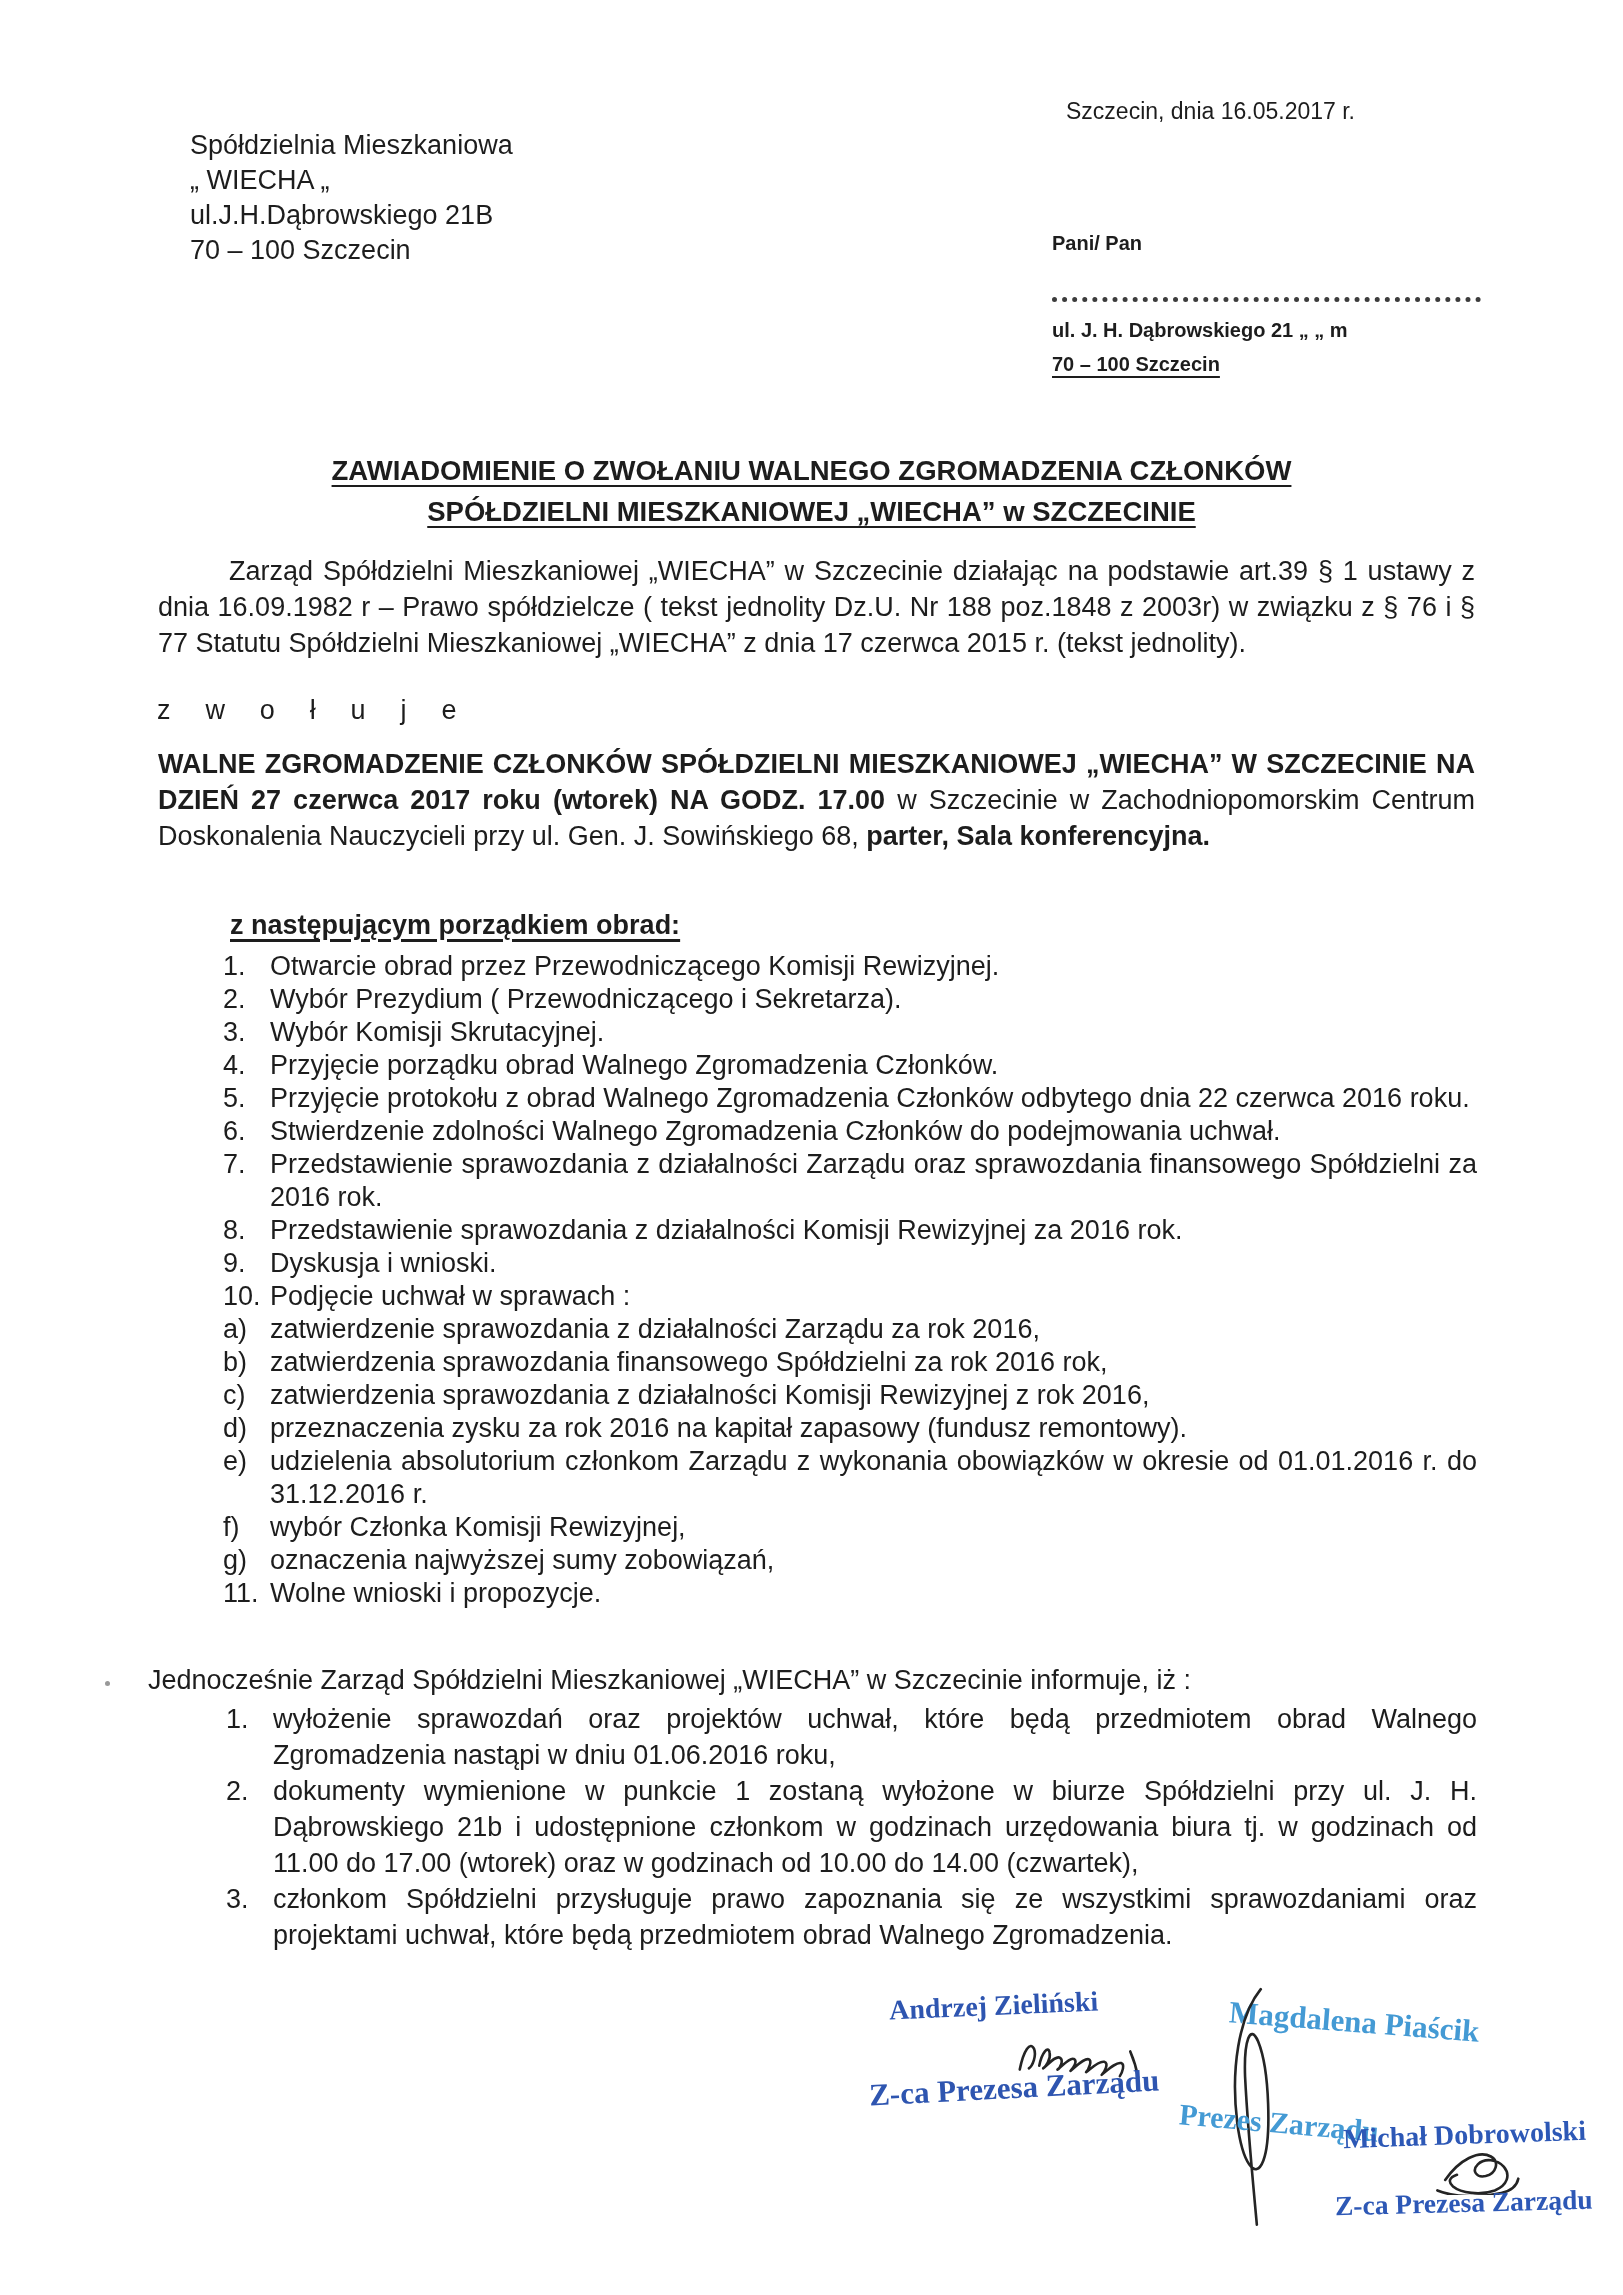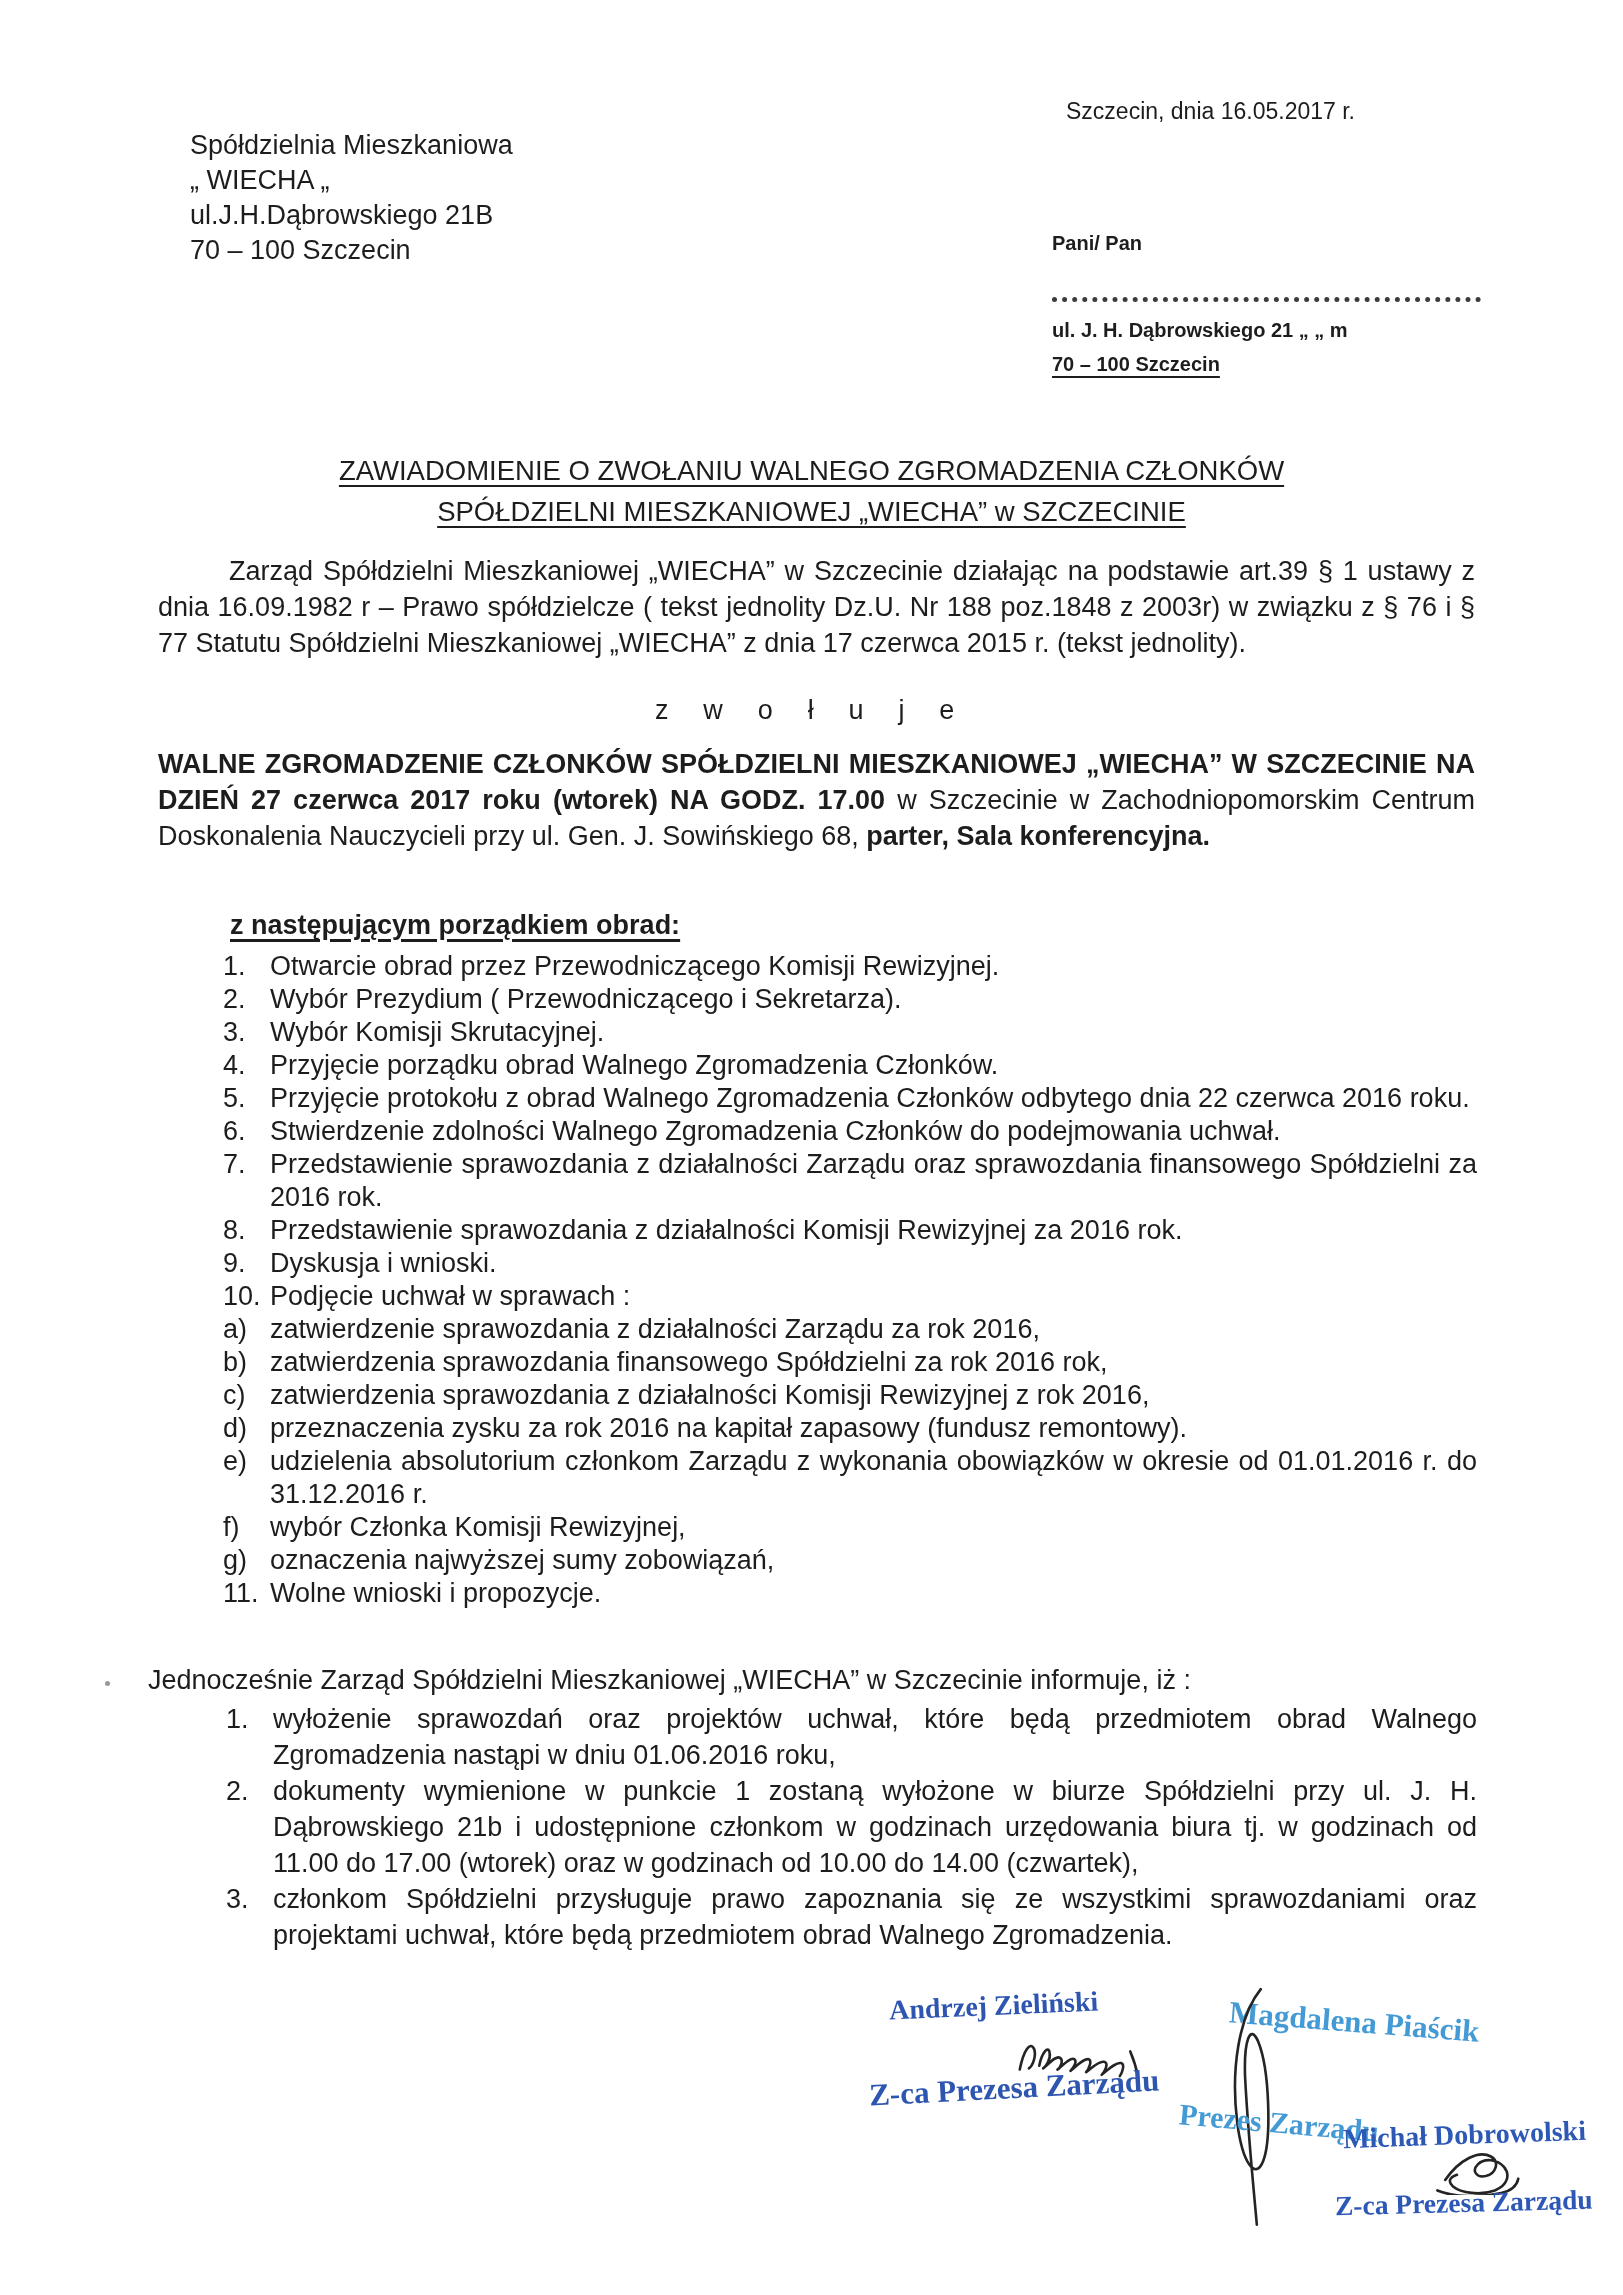--- a/index.html
+++ b/index.html
@@ -10,26 +10,26 @@
   
   .sender{position:absolute;left:190px;top:96px;width:471px;text-align:left;
           font-size:27px;line-height:35px;margin-top:32px;}
   .dateline{position:absolute;left:1066px;top:98px;font-size:23px;}
   .recipient{position:absolute;left:1044px;top:232px;width:432px;font-size:20px;font-weight:bold;margin-left:8px;}
   .rec-dots{margin-top:37px;height:5.2px;border-bottom:5.2px dotted #3c3c3c;width:429px;}
   .rec-street{margin-top:10.5px;line-height:34px;}
   .rec-city{line-height:34px;text-decoration:underline;text-decoration-thickness:2px;text-underline-offset:4.6px;}
   
   .title{position:absolute;left:157px;top:450px;width:1309px;text-align:center;
-         font-size:27.5px;font-weight:normal;line-height:41px;}
+         font-size:27.5px;font-weight:bold;line-height:41px;}
   .title .u{text-decoration:underline;text-decoration-thickness:2px;text-underline-offset:4.6px;}
   
   .intro{position:absolute;left:158px;top:553px;width:1317px;font-size:27px;line-height:36px;
          text-align:justify;text-indent:71px;margin:0;}
-  .zwoluje{position:absolute;left:157px;top:695px;width:1309px;text-align:center;
+  .zwoluje{position:absolute;left:157px;top:695px;width:1309px;text-align:left;
            font-size:27px;letter-spacing:13.7px;}
   .announce{position:absolute;left:158px;top:746px;width:1317px;font-size:27px;line-height:36px;
             text-align:justify;margin:0;}
   .agenda-heading{position:absolute;left:230px;top:910px;font-size:27px;font-weight:bold;}
   .agenda-heading .u{text-decoration:underline;text-decoration-thickness:2.6px;text-underline-offset:4.6px;}
   .agenda{position:absolute;left:223px;top:950px;width:1254px;font-size:27px;line-height:33px;}
   .info-list{position:absolute;left:226px;top:1701px;width:1251px;font-size:27px;line-height:36px;}
   .row{display:flex;}
   .row .m{flex:0 0 47px;}
   .row .t{flex:1;text-align:justify;}

